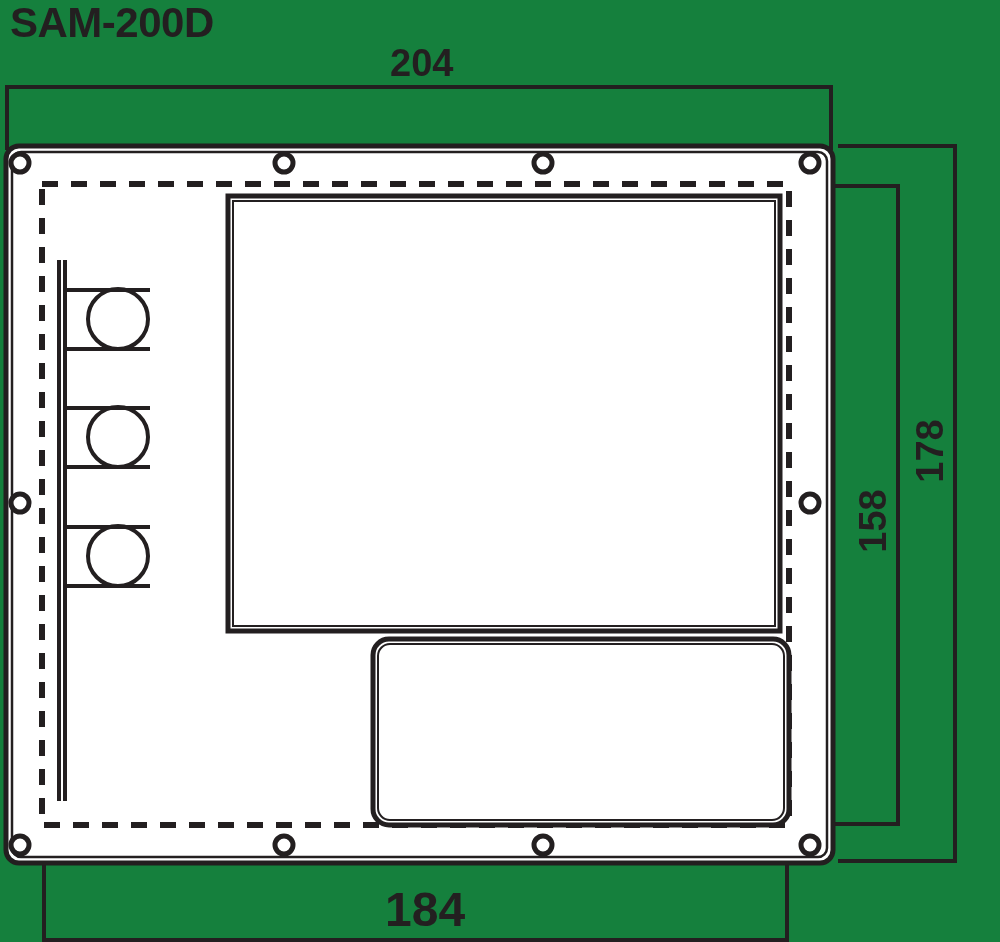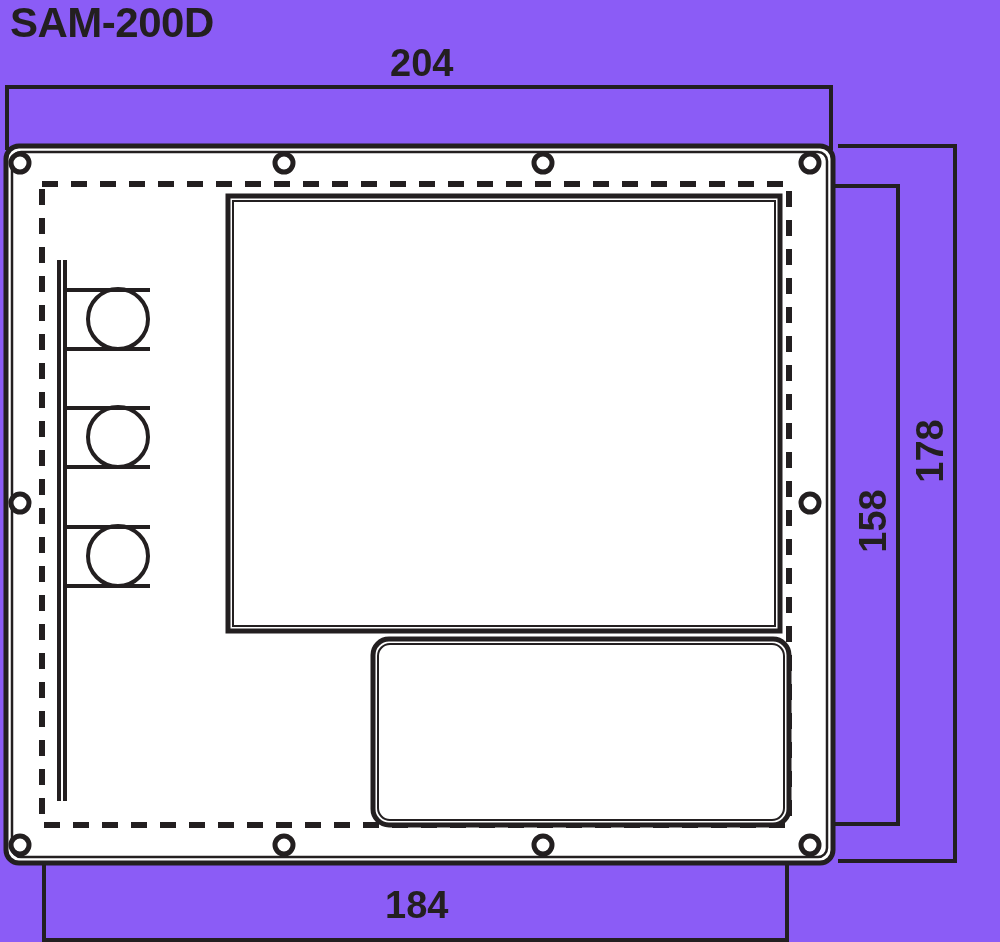--- a/index.html
+++ b/index.html
@@ -7,21 +7,21 @@
     padding: 0;
     background: #ffffff;
   }
   body {
     font-family: "Liberation Sans", sans-serif;
   }
   #drawing-root {
     position: relative;
     width: 1000px;
     height: 942px;
-    background: #8b5cf6;
+    background: #15803d;
     overflow: hidden;
   }
   #drawing-svg {
     position: absolute;
     left: 0;
     top: 0;
     width: 1000px;
     height: 942px;
   }
   .txt {
@@ -39,21 +39,21 @@
     letter-spacing: -0.5px;
   }
   #dim-top-label {
     left: 390px;
     top: 44px;
     font-size: 38px;
   }
   #dim-bottom-label {
     left: 385px;
     top: 886px;
-    font-size: 38px;
+    font-size: 48px;
   }
   #dim-right-outer-label {
     left: 898px;
     top: 432px;
     font-size: 38px;
     transform: rotate(-90deg);
     transform-origin: 50% 50%;
   }
   #dim-right-inner-label {
     left: 841px;

